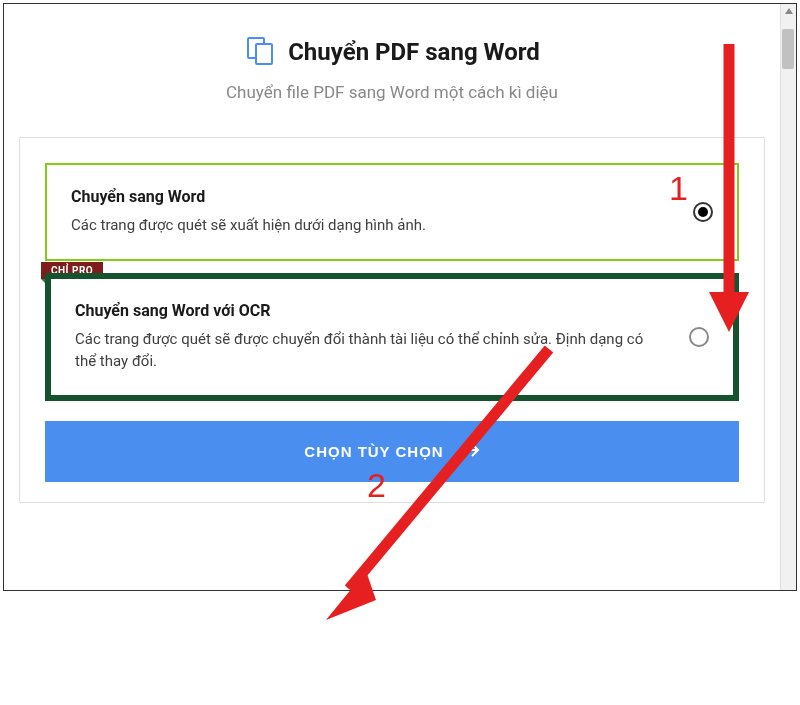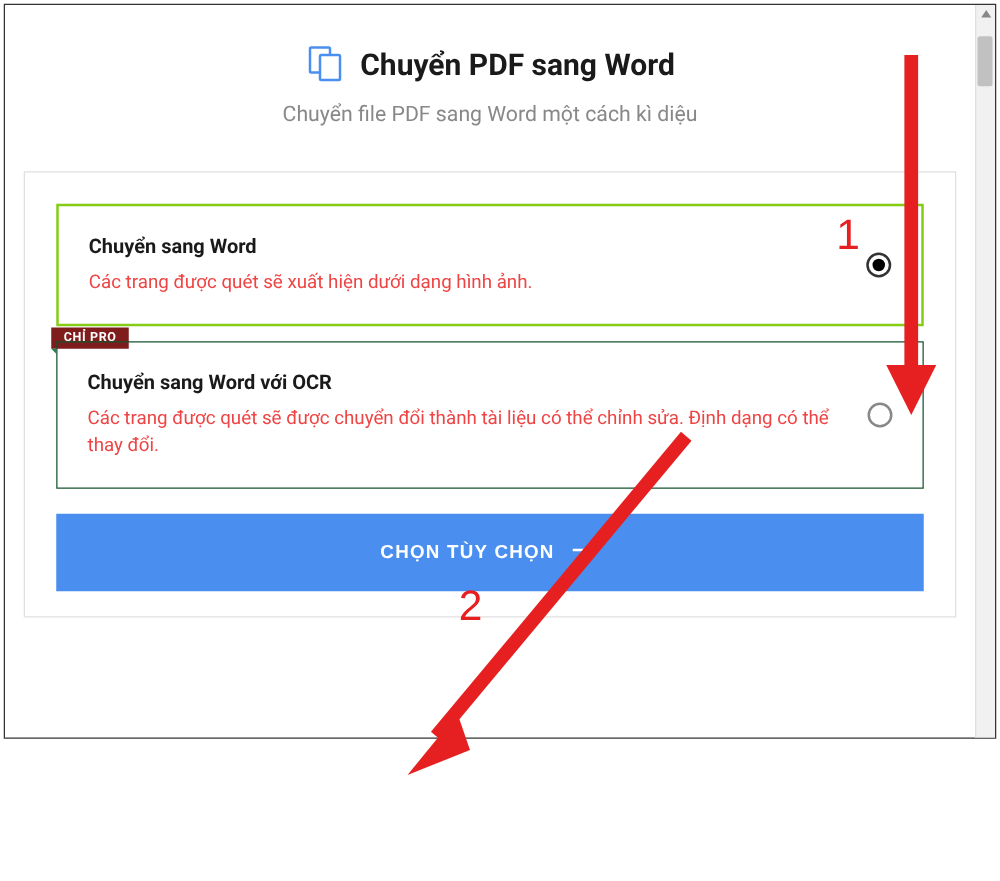--- a/index.html
+++ b/index.html
@@ -98,38 +98,38 @@
       font-size: 20px;
       font-weight: 400;
       color: #222;
       margin-bottom: 8px;
     }
     .file-size {
       font-size: 18px;
       color: #999;
     }
     .option {
-      border: 1px solid #14532d;
+      border: 6px solid #14532d;
       padding: 22px 24px;
       margin-bottom: 12px;
       position: relative;
       cursor: pointer;
     }
     .option.selected {
       border: 2px solid #84cc16;
     }
     .option-title {
       font-size: 16px;
       font-weight: 700;
       color: #1a1a1a;
       margin-bottom: 8px;
     }
     .option-desc {
       font-size: 15px;
-      color: #ef4444;
+      color: #404040;
       line-height: 1.5;
       padding-right: 50px;
     }
     .radio {
       position: absolute;
       right: 24px;
       top: 50%;
       transform: translateY(-50%);
       width: 20px;
       height: 20px;

